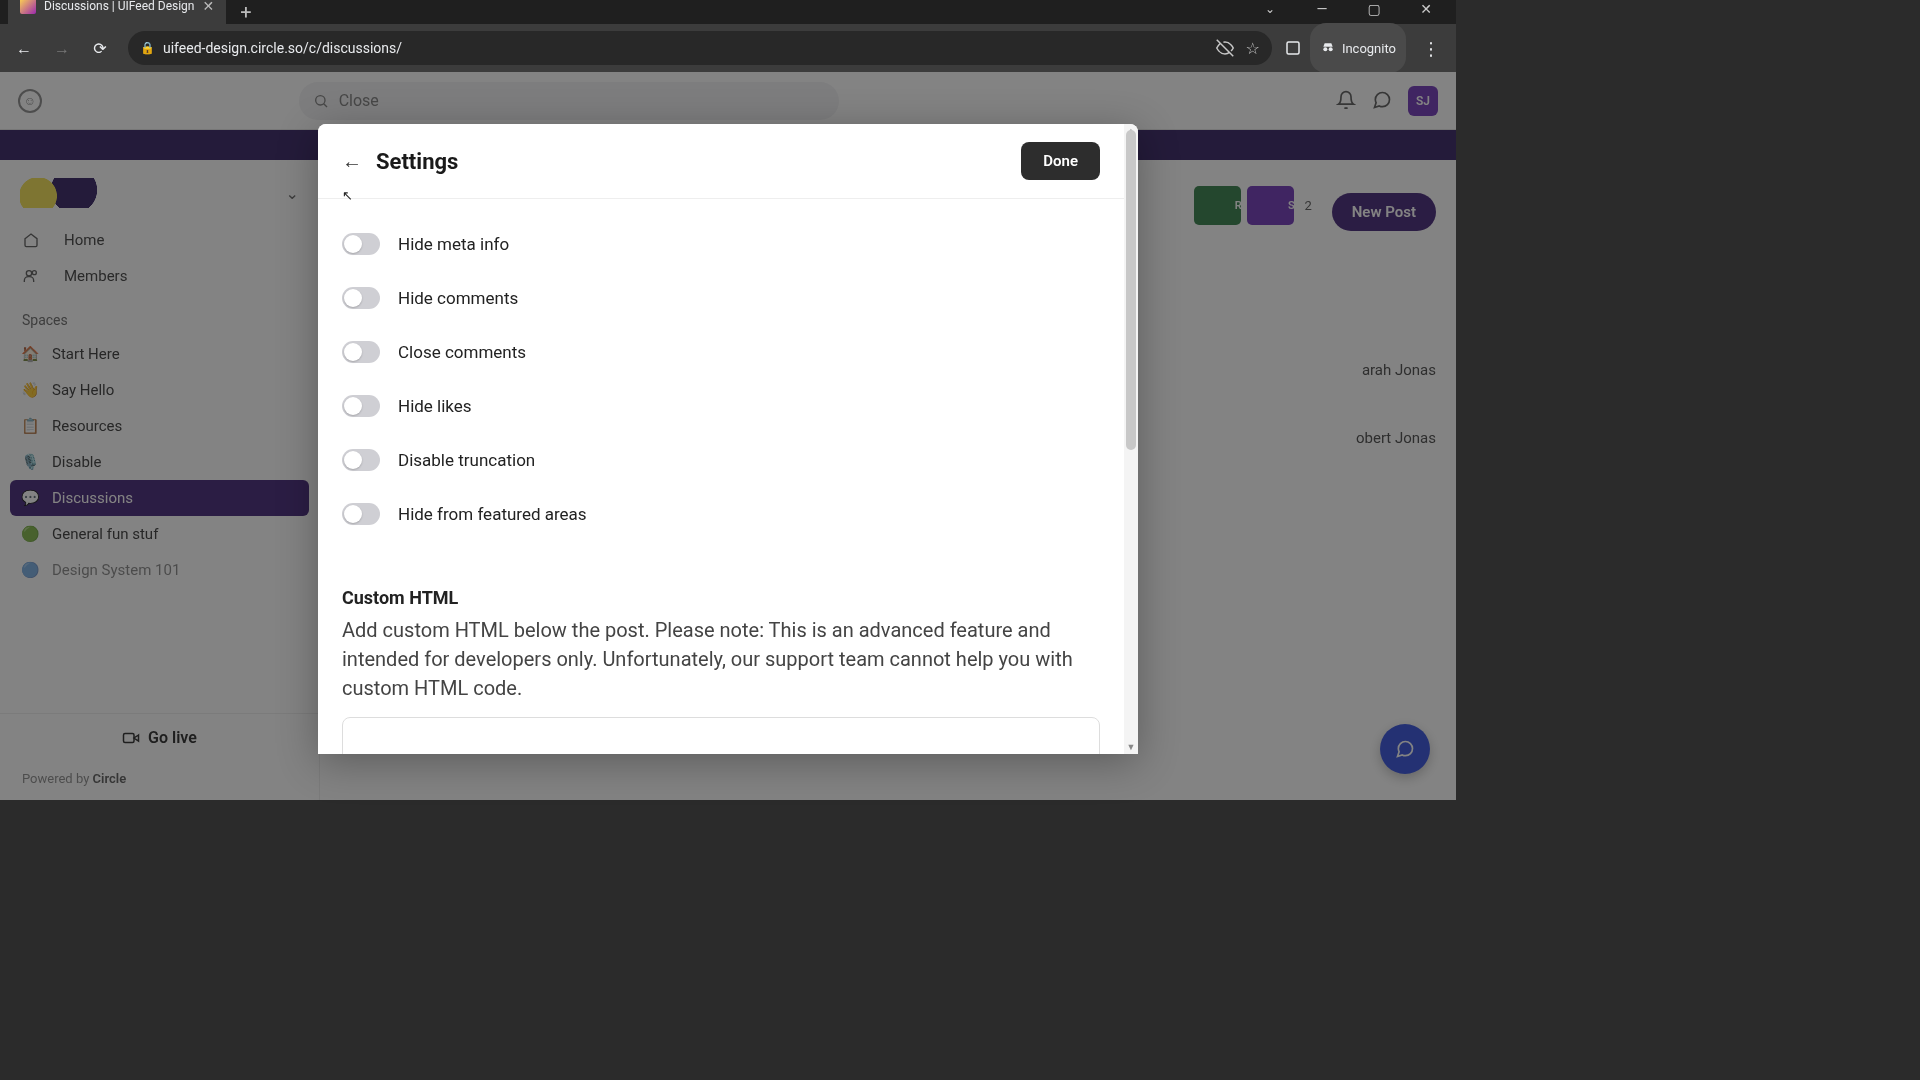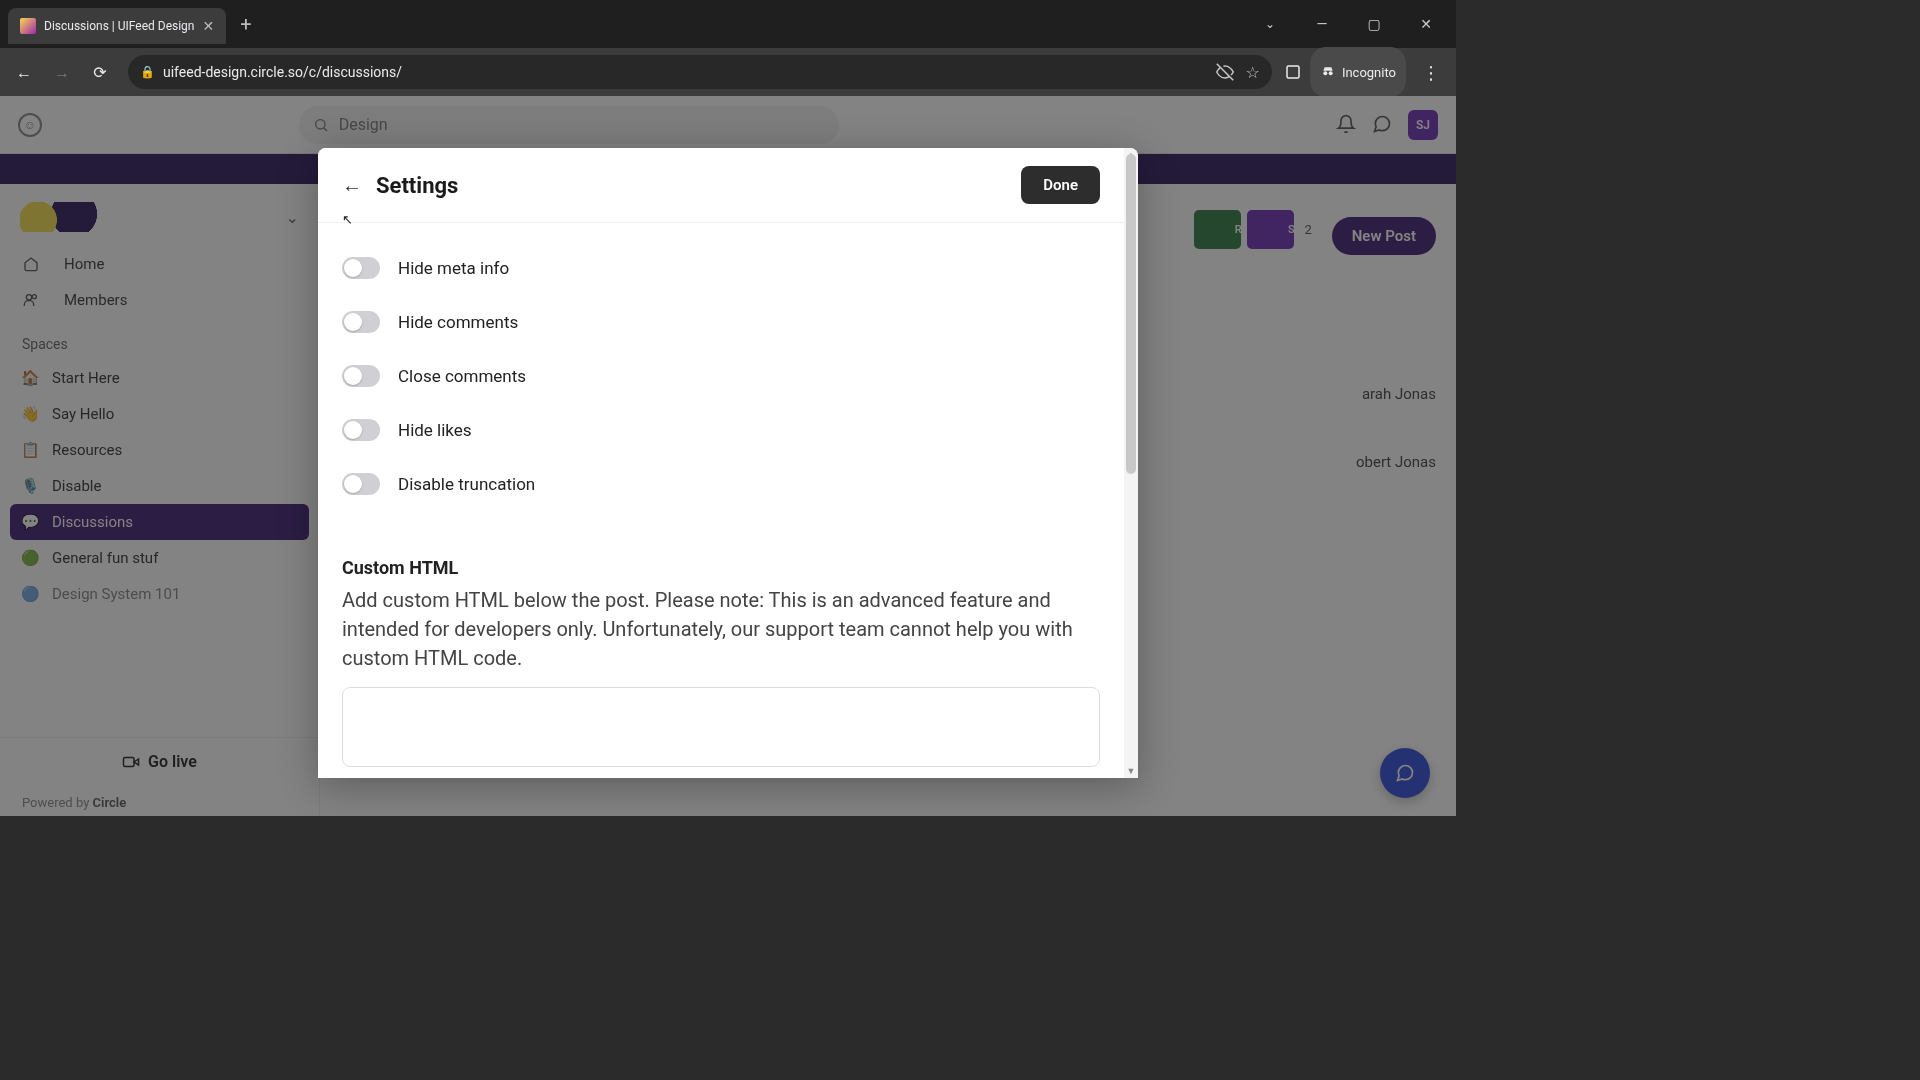--- a/index.html
+++ b/index.html
@@ -1,19 +1,19 @@
 <!DOCTYPE html>
 <html><head>
 <meta charset="utf-8">
 <style>
   * { margin: 0; padding: 0; box-sizing: border-box; font-family: -apple-system, BlinkMacSystemFont, "Segoe UI", Roboto, sans-serif; }
   html, body { width: 1456px; height: 816px; overflow: hidden; background: #2b2b2b; }
 
   
-  .titlebar { height: 48px; background: #1f1f1f; display: flex; align-items: center; }
+  .titlebar { height: 24px; background: #1f1f1f; display: flex; align-items: flex-end; }
   .tab { display: flex; align-items: center; height: 36px; background: #3c3c3c; border-radius: 8px 8px 0 0; padding: 0 12px; margin-left: 8px; margin-top: 4px; gap: 8px; max-width: 260px; }
   .favicon { width: 16px; height: 16px; background: linear-gradient(135deg,#ffd54f,#9c27b0); border-radius: 2px; }
   .tab-title { color: #e8eaed; font-size: 12px; white-space: nowrap; overflow: hidden; text-overflow: ellipsis; flex: 1; }
   .tab-close { color: #bbb; font-size: 14px; cursor: pointer; }
   .new-tab { color: #bbb; font-size: 20px; margin-left: 14px; cursor: pointer; }
   .win-controls { margin-left: auto; display: flex; gap: 12px; padding-right: 10px; }
   .win-btn { width: 40px; height: 30px; display: flex; align-items: center; justify-content: center; color: #ccc; font-size: 14px; cursor: pointer; }
   .win-btn.ch { font-size: 12px; }
 
   .toolbar { height: 48px; background: #3c3c3c; display: flex; align-items: center; padding: 0 8px; gap: 6px; }
@@ -155,21 +155,21 @@
 
   <div class="app-header">
     <div class="brand">☺</div>
     <div class="search-pill">
       <span>
         <svg width="16" height="16" viewBox="0 0 24 24" fill="none" stroke="currentColor" stroke-width="2">
             <circle cx="11" cy="11" r="7"></circle>
             <path d="m21 21-5-5"></path>
           </svg>
       </span>
-      <span>Design</span>
+      <span>Close</span>
     </div>
     <div class="hdr-right">
       <span class="hdr-icon">
         <svg width="20" height="20" viewBox="0 0 24 24" fill="none" stroke="currentColor" stroke-width="2">
             <path d="M18 8a6 6 0 1 0-12 0c0 7-3 9-3 9h18s-3-2-3-9"></path>
             <path d="M13.7 21a2 2 0 0 1-3.4 0"></path>
           </svg>
       </span>
       <span class="hdr-icon">
         <svg width="20" height="20" viewBox="0 0 24 24" fill="none" stroke="currentColor" stroke-width="2">
@@ -298,20 +298,24 @@
               <span class="toggle-label">Close comments</span>
             </div>
           <div class="toggle-row">
               <div class="switch"></div>
               <span class="toggle-label">Hide likes</span>
             </div>
           <div class="toggle-row">
               <div class="switch"></div>
               <span class="toggle-label">Disable truncation</span>
             </div>
+          <div class="toggle-row">
+              <div class="switch"></div>
+              <span class="toggle-label">Hide from featured areas</span>
+            </div>
         </div>
         <div class="custom-block">
           <div class="custom-title">Custom HTML</div>
           <div class="custom-desc">Add custom HTML below the post. Please note: This is an advanced feature and intended for developers only. Unfortunately, our support team cannot help you with custom HTML code.</div>
           <textarea class="custom-textarea" style=""></textarea>
         </div>
       </div>
       <div class="modal-scroll">
         <div class="scroll-arrow top">▲</div>
         <div class="scroll-thumb"></div>

